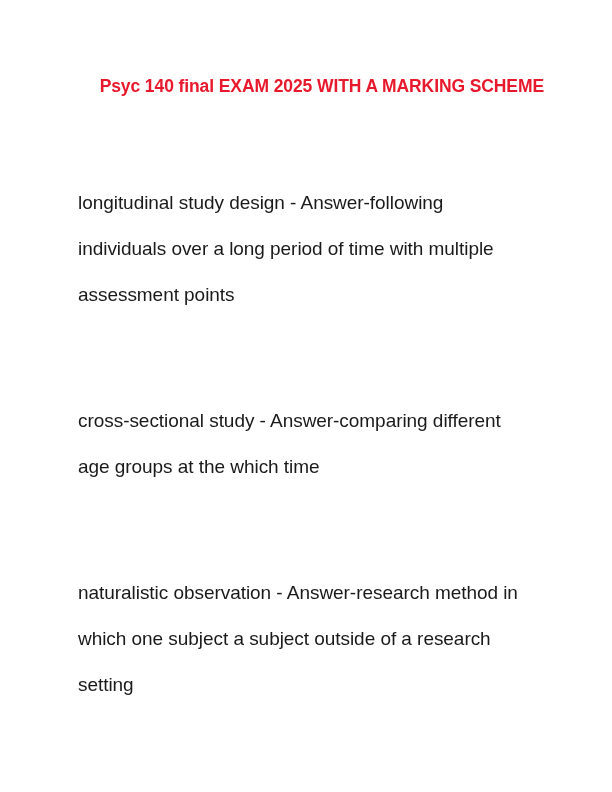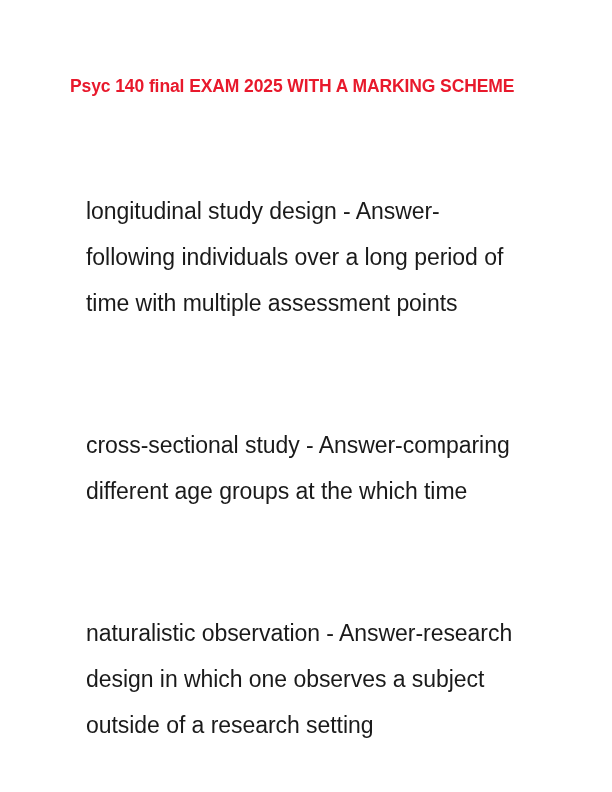--- a/index.html
+++ b/index.html
@@ -32,28 +32,29 @@
   }
 
   .doc-title {
     font-size: 17.5px;
     font-weight: bold;
     color: #E8192C;
     line-height: 45.5px;
     margin: 0;
     letter-spacing: -0.1px;
     white-space: normal;
+    text-align: right;
   }
 
   .para {
-    font-size: 23px;
+    font-size: 19px;
     font-weight: normal;
     color: #1a1a1a;
     line-height: 46px;
-    margin: 16px;
+    margin: 8px;
     letter-spacing: -0.05px;
   }
 
   
   .gap-after-title { height: 62px; }
   .gap-between-paras { height: 64px; }
 </style>
 </head>
 <body>
 
@@ -65,16 +66,16 @@
     <div class="gap-after-title"></div>
 
     <p class="para">longitudinal study design - Answer-following individuals over a long period of time with multiple assessment points</p>
 
     <div class="gap-between-paras"></div>
 
     <p class="para">cross-sectional study - Answer-comparing different age groups at the which time</p>
 
     <div class="gap-between-paras"></div>
 
-    <p class="para">naturalistic observation - Answer-research design in which one observes a subject outside of a research setting</p>
+    <p class="para">naturalistic observation - Answer-research method in which one subject a subject outside of a research setting</p>
 
   </div>
 </div>
 
 </body></html>

